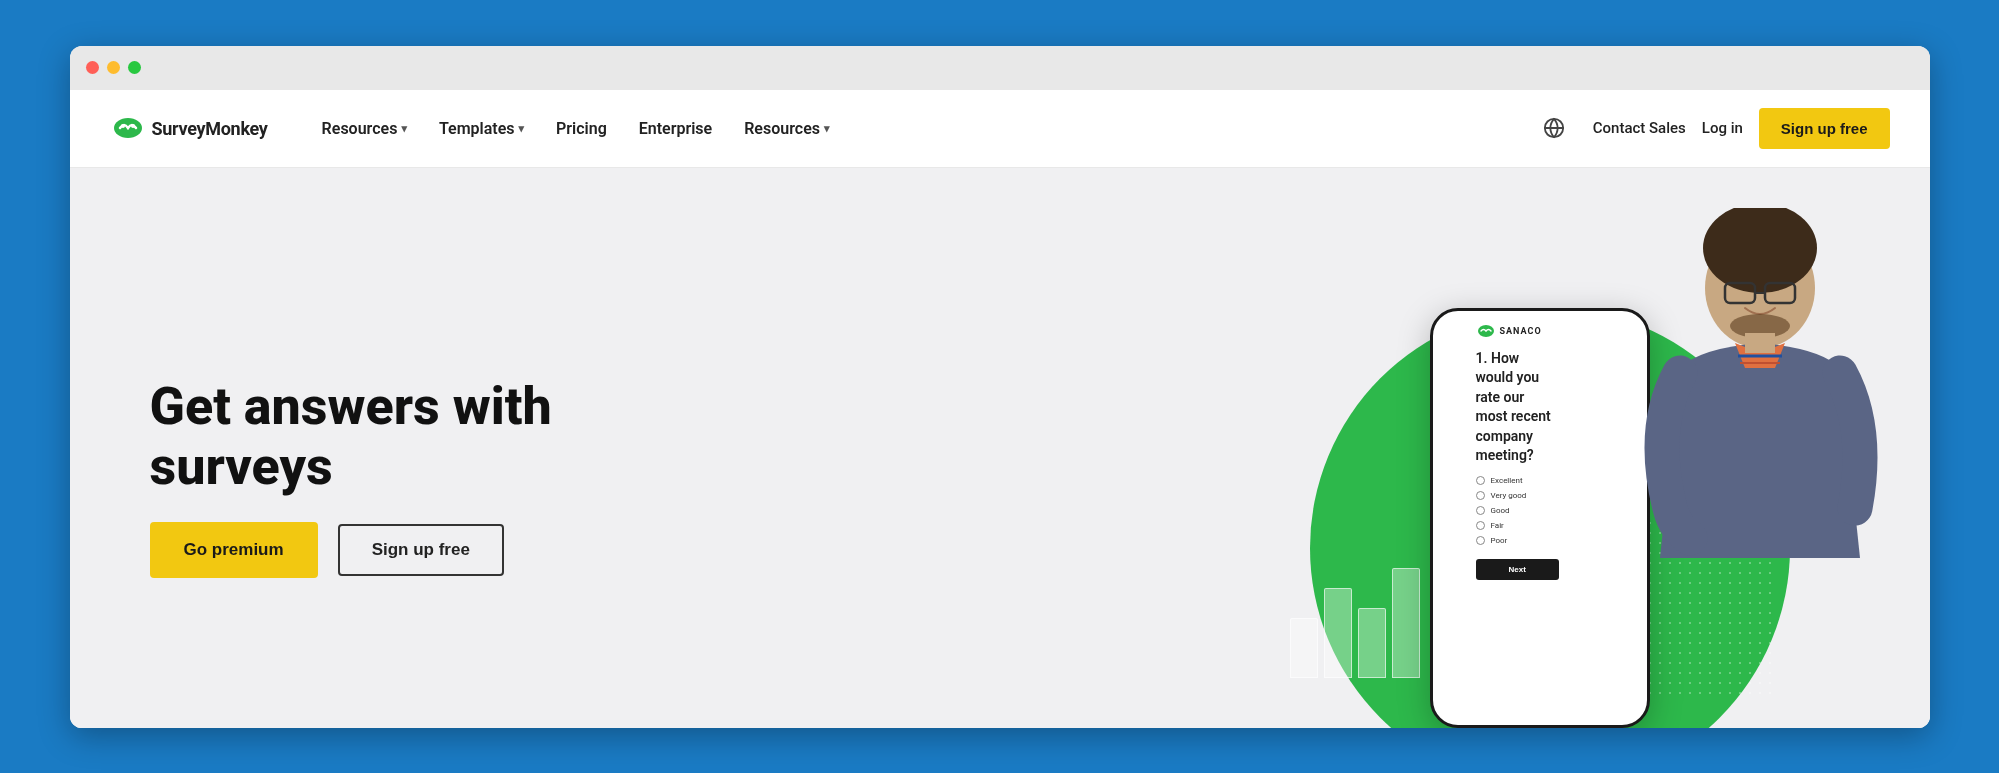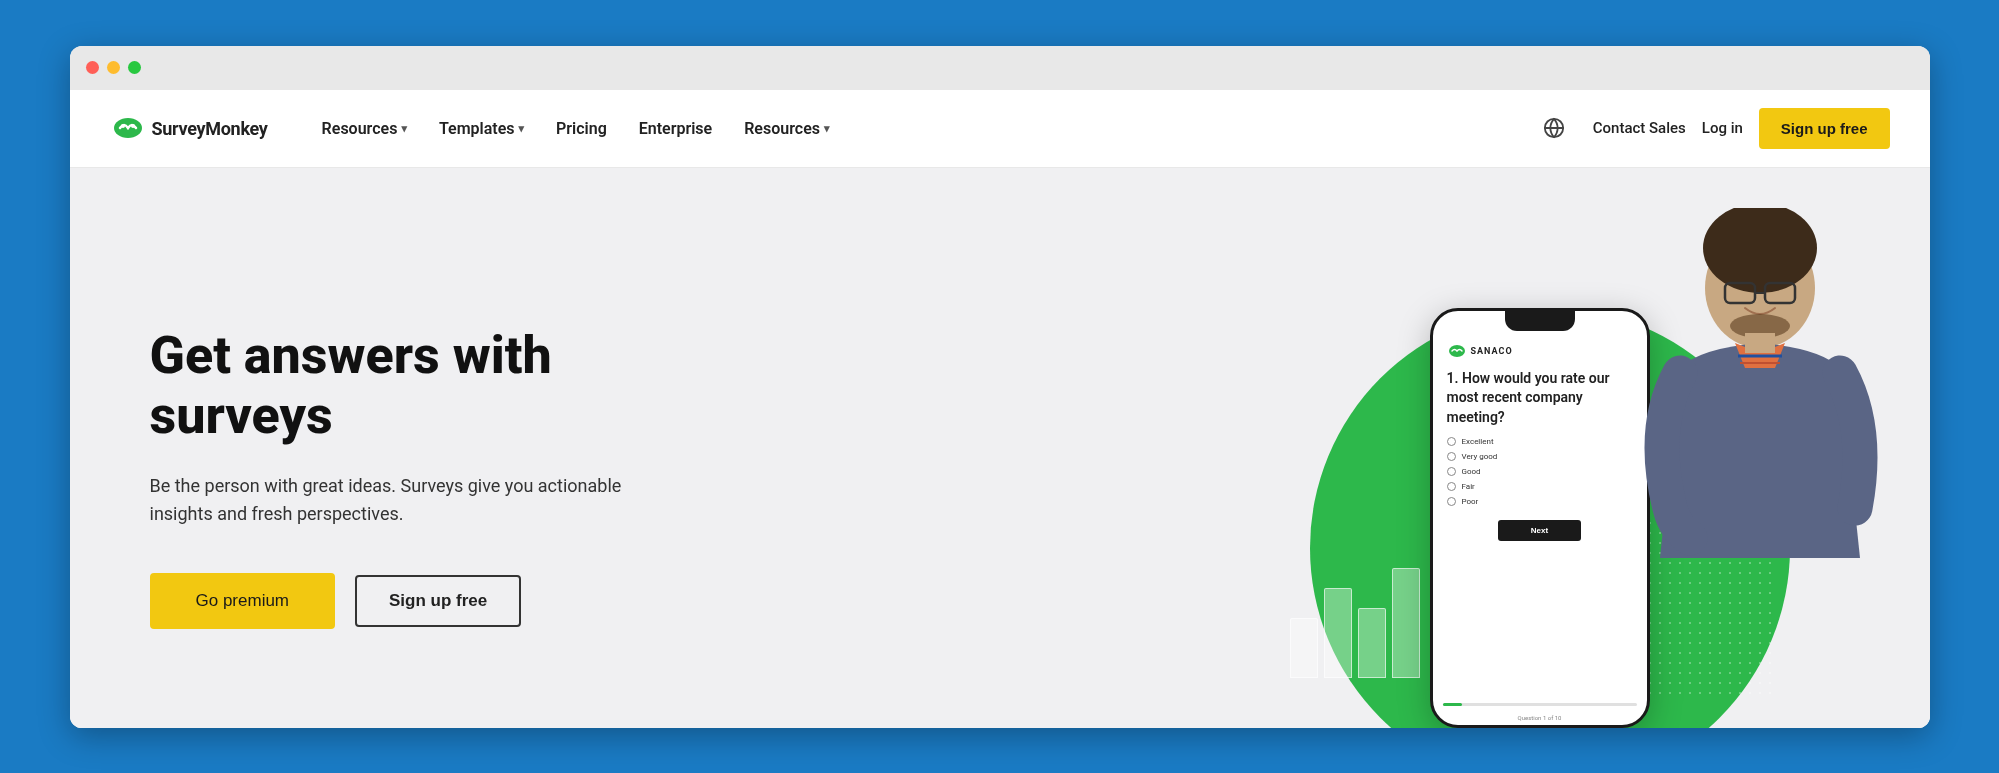--- a/index.html
+++ b/index.html
@@ -187,22 +187,22 @@
     .hero-buttons {
       display: flex;
       gap: 20px;
       align-items: center;
     }
 
     .btn-premium {
       background: #f2c811;
       color: #1a1a1a;
       font-size: 17px;
-      font-weight: 400;
-      padding: 16px 44px;
+      font-weight: 700;
+      padding: 16px 32px;
       border: 2px solid #f2c811;
       border-radius: 4px;
       cursor: pointer;
     }
 
     .btn-signup-free {
       background: transparent;
       color: #222222;
       font-size: 17px;
       font-weight: 600;
@@ -242,21 +242,22 @@
       right: 280px;
       width: 220px;
       height: 420px;
       background: #ffffff;
       border-radius: 28px;
       box-shadow: 0 8px 32px rgba(0,0,0,0.25);
       z-index: 3;
       overflow: hidden;
       border: 3px solid #1a1a1a;
       display: flex;
-      flex-direction: column;
+      flex-direction: row;
+      gap: 29px;
     }
 
     .phone-notch {
       background: #1a1a1a;
       height: 20px;
       border-radius: 0 0 12px 12px;
       margin: 0 auto;
       width: 70px;
       margin-top: 0;
     }
@@ -482,21 +483,20 @@
         <a class="contact-sales" href="#">Contact Sales</a>
         <a class="login-link" href="#">Log in</a>
         <button class="signup-btn">Sign up free</button>
       </div>
     </nav>
 
     <section class="hero">
 
       <div class="hero-content">
         <h1 class="hero-title">Get answers with surveys</h1>
-        <p class="hero-subtitle">Be the person with great ideas. Surveys give you actionable insights and fresh perspectives.</p>
         <div class="hero-buttons">
           <button class="btn-premium">Go premium</button>
           <button class="btn-signup-free">Sign up free</button>
         </div>
       </div>
 
       <div class="hero-visual">
 
         <div class="green-circle"></div>
 

